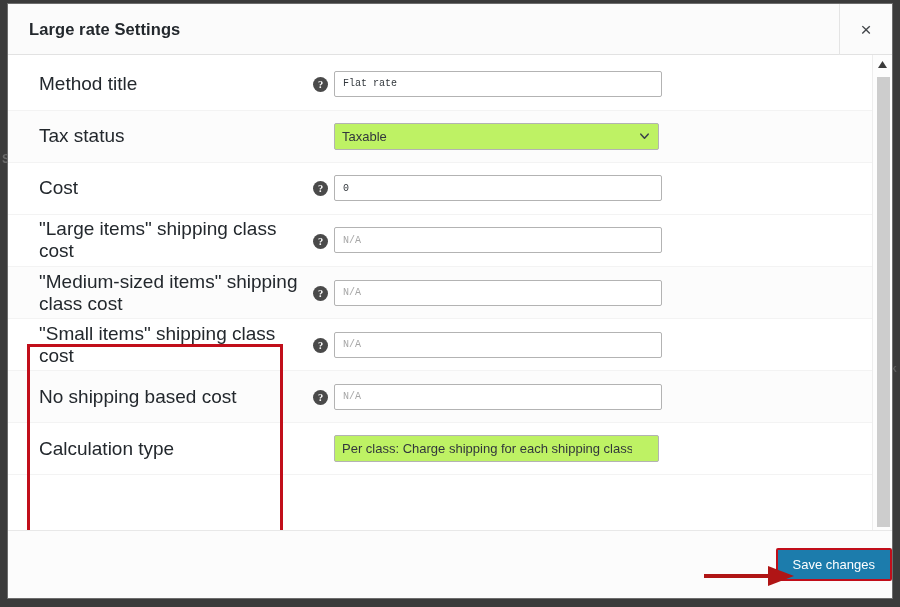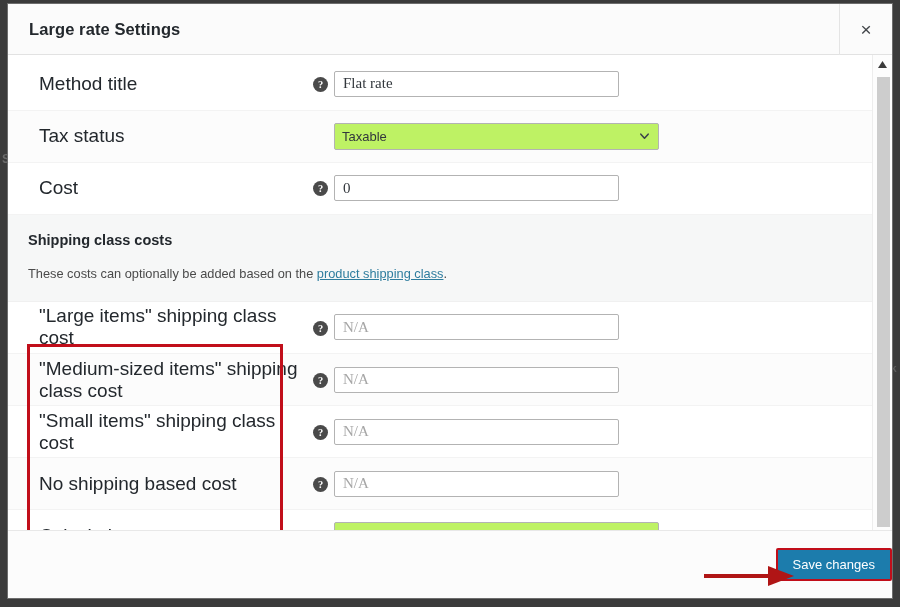--- a/index.html
+++ b/index.html
@@ -110,28 +110,28 @@
     font-weight: 700;
     line-height: 15px;
     text-align: center;
     cursor: help;
     font-family: "Liberation Serif", serif;
     vertical-align: middle;
   }
   .help-spacer { display: inline-block; width: 15px; height: 15px; }
 
   input.text-input {
-    width: 285px; height: 26px;
+    width: 328px; height: 26px;
     border: 1px solid #b3b3b3;
     border-radius: 2px;
     padding: 0 8px;
-    font-size: 15px;
+    font-size: 10px;
     color: #32373c;
     background: #ffffff;
-    font-family: Liberation Serif, serif;
+    font-family: Liberation Mono, monospace;
   }
   input.text-input::placeholder { color: #a6a6a6; }
 
   .select-wrap { position: relative; display: inline-block; }
   select.select-input {
     width: 325px; height: 27px;
     border: 1px solid #b3b3b3;
     border-radius: 2px;
     padding: 0 26px 0 7px;
     font-size: 13px;
@@ -270,26 +270,20 @@
                     </svg></span></td>
               </tr>
               <tr class="form-row">
                 <td class="cell-label">Cost</td>
                 <td class="cell-help"><span class="help-icon">?</span></td>
                 <td class="cell-field"><input type="text" class="text-input" value="0" style=""></td>
               </tr>
             </tbody>
         </table>
 
-        <div class="section-band">
-          <div class="section-title">Shipping class costs</div>
-          <div class="section-desc">
-            <span>These costs can optionally be added based on the </span><a href="#">product shipping class</a><span>.</span>
-          </div>
-        </div>
 
         <table class="form-table">
           <tbody id="class-rows">
               <tr class="form-row">
                 <td class="cell-label">"Large items" shipping class cost</td>
                 <td class="cell-help"><span class="help-icon">?</span></td>
                 <td class="cell-field"><input type="text" class="text-input" placeholder="N/A" style=""></td>
               </tr>
               <tr class="form-row alt">
                 <td class="cell-label">"Medium-sized items" shipping class cost</td>

